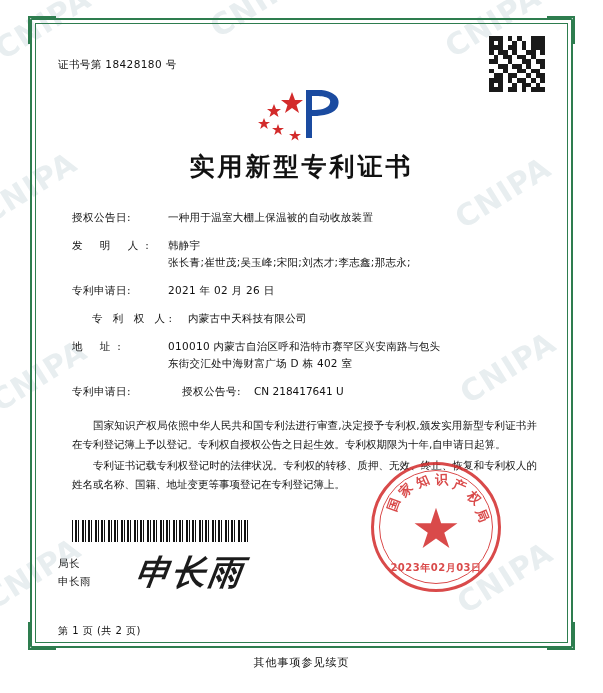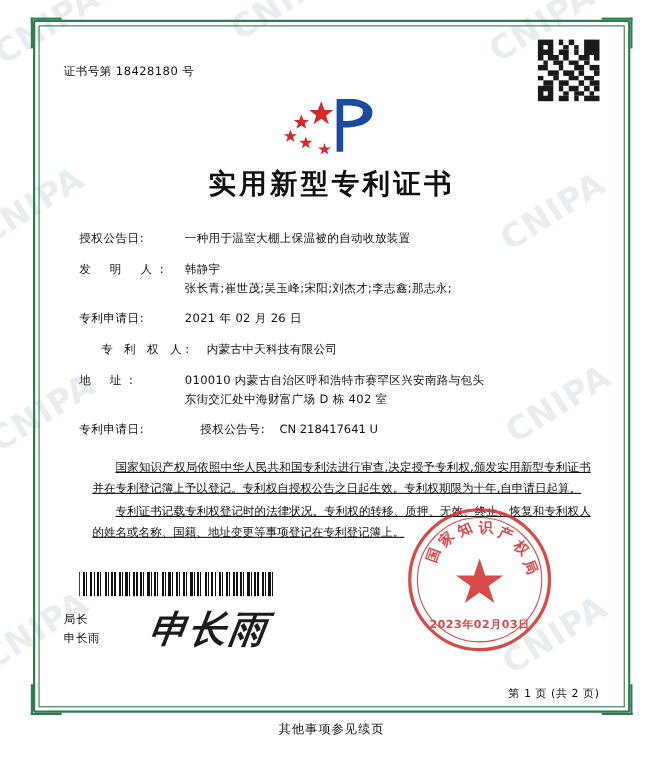--- a/index.html
+++ b/index.html
@@ -154,21 +154,21 @@
   
   .paras {
     margin-top: 16px;
     padding-left: 14px;
     padding-right: 8px;
     font-size: 10.5px;
     line-height: 19px;
     color: #111;
     text-align: justify;
   }
-  .paras p { margin: 0 0 2px 12px; text-indent: 21px; text-decoration: underline; }
+  .paras p { margin: 0 0 2px 0; text-indent: 21px; }
 
   
   .barcode {
     margin-top: 26px;
     margin-left: 14px;
     width: 178px;
     height: 22px;
     background:
       repeating-linear-gradient(to right,
         #111 0 1px, transparent 1px 3px,
@@ -253,21 +253,21 @@
     color: #d32b2b;
     letter-spacing: 0.5px;
   }
 
   
   .page-no {
     position: absolute;
     left: 0;
     right: 0;
     bottom: -2px;
-    text-align: right;
+    text-align: left;
     font-size: 10px;
     color: #111;
     letter-spacing: 0.5px;
   }
   .outside-note {
     position: absolute;
     left: 0;
     right: 0;
     top: 655px;
     text-align: center;

